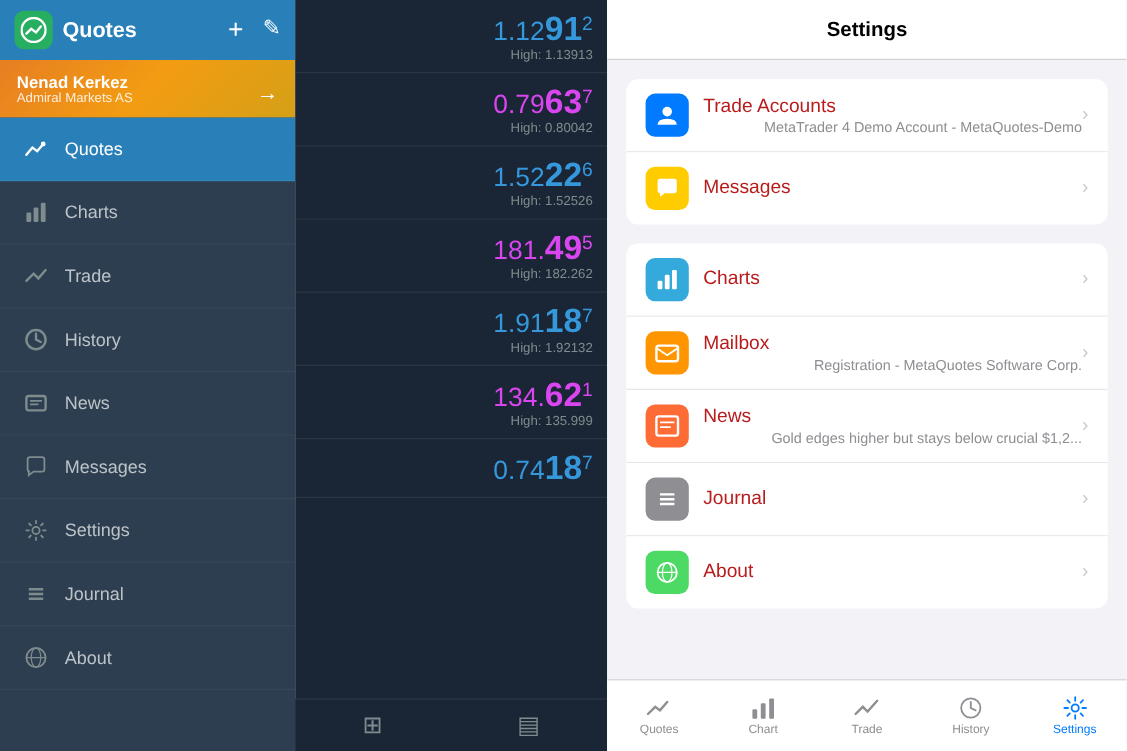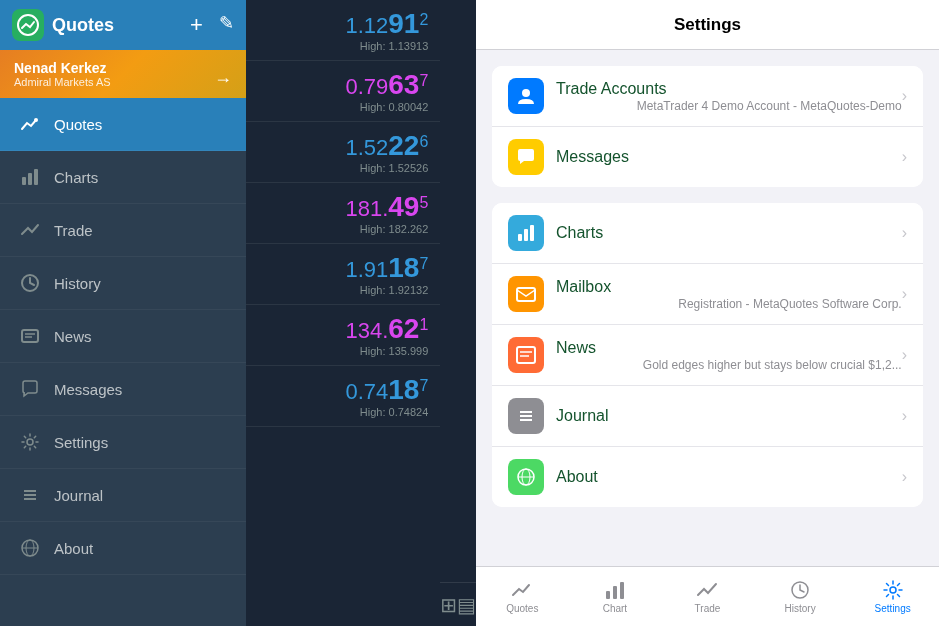--- a/index.html
+++ b/index.html
@@ -74,27 +74,27 @@
       font-size: 15px;
     }
     .nav-item.active {
       background: #2980b9;
       color: white;
     }
     .nav-icon { width: 24px; height: 24px; display: flex; align-items: center; justify-content: center; }
 
     
     .quotes-panel {
-      width: 230px;
+      width: 260px;
       height: 626px;
       background: #1a2535;
       flex-shrink: 0;
       overflow: hidden;
       display: flex;
-      flex-direction: row;
+      flex-direction: column;
     }
     .quote-item {
       padding: 8px 12px;
       border-bottom: 1px solid rgba(255,255,255,0.08);
     }
     .quote-price {
       font-size: 22px;
       font-weight: 300;
       text-align: right;
     }
@@ -156,21 +156,21 @@
     .settings-row:last-child { border-bottom: none; }
     .row-icon {
       width: 36px; height: 36px;
       border-radius: 8px;
       display: flex; align-items: center; justify-content: center;
       margin-right: 12px;
       flex-shrink: 0;
       font-size: 18px;
     }
     .row-content { flex: 1; }
-    .row-title { font-size: 16px; color: #14532d; font-weight: 400; }
+    .row-title { font-size: 16px; color: #b91c1c; font-weight: 400; }
     .row-subtitle { font-size: 12px; color: #8e8e93; margin-top: 1px; text-align: right; }
     .row-chevron { color: #c7c7cc; font-size: 16px; }
 
     
     .tab-bar {
       height: 60px;
       background: white;
       border-top: 1px solid #d1d1d6;
       display: flex;
       align-items: stretch;
@@ -350,21 +350,20 @@
     </div>
 
 
     <div class="quote-item">
       <div class="quote-price price-red">134.<span class="main">62</span><sup class="sup">1</sup></div>
       <div class="quote-high">High: 135.999</div>
     </div>
 
     <div class="quote-item">
       <div class="quote-price price-blue">0.74<span class="main">18</span><sup class="sup">7</sup></div>
-      <div class="quote-high">High: 0.74824</div>
     </div>
   </div>
 
   <div class="bottom-bar-middle">
     <span class="bottom-icon">⊞</span>
     <span class="bottom-icon">▤</span>
   </div>
 </div>
 
 <div class="settings-panel">

